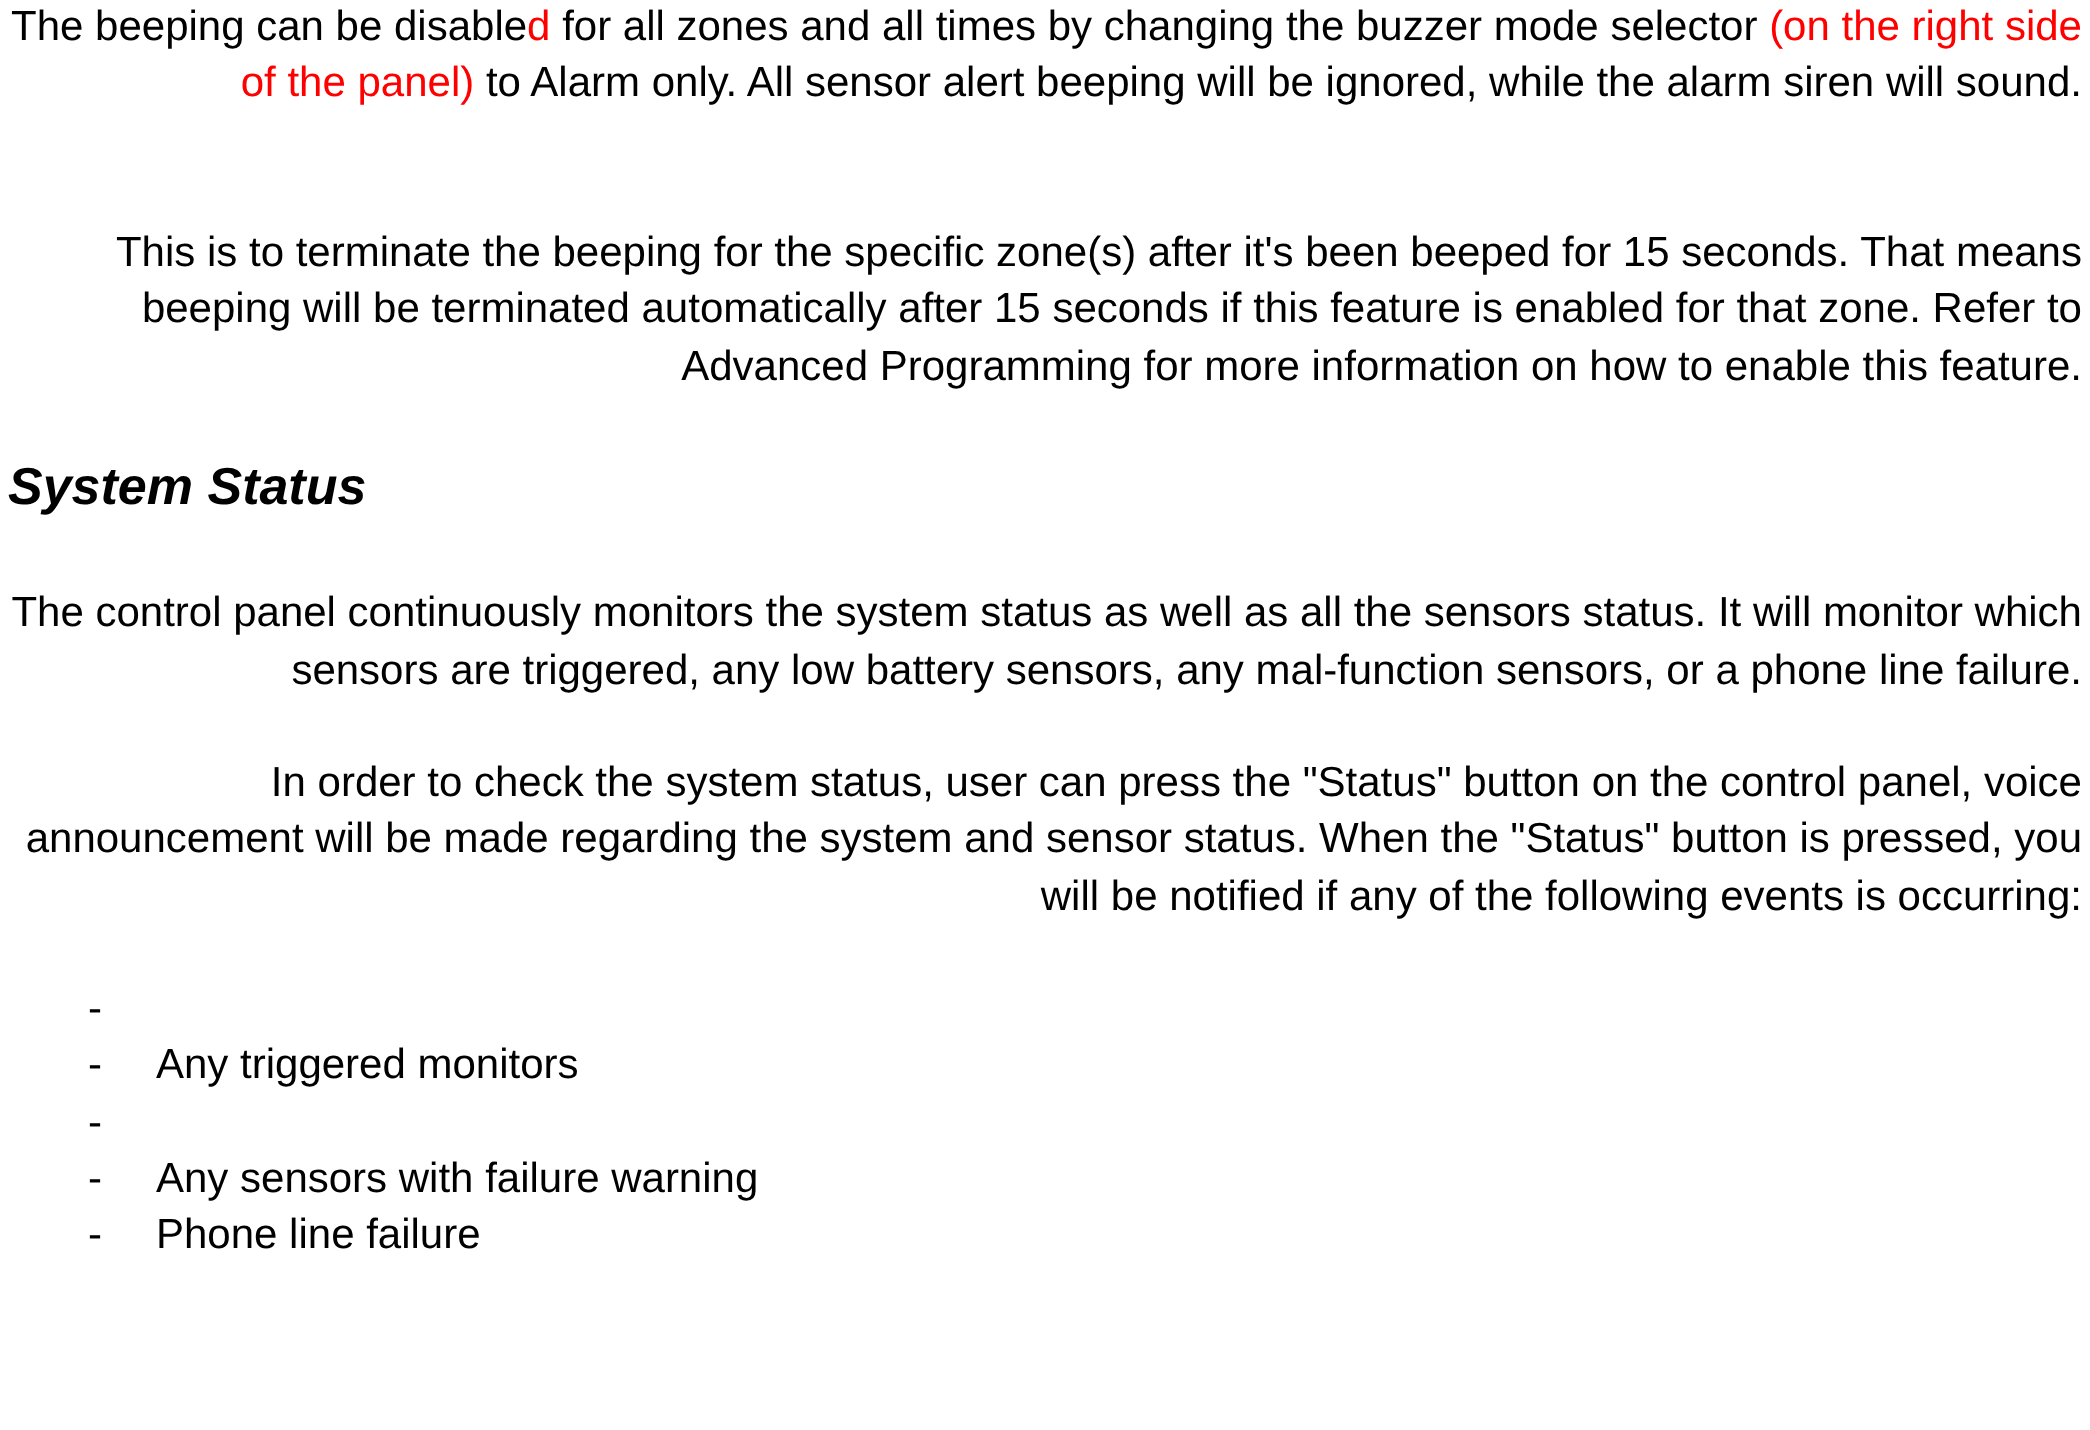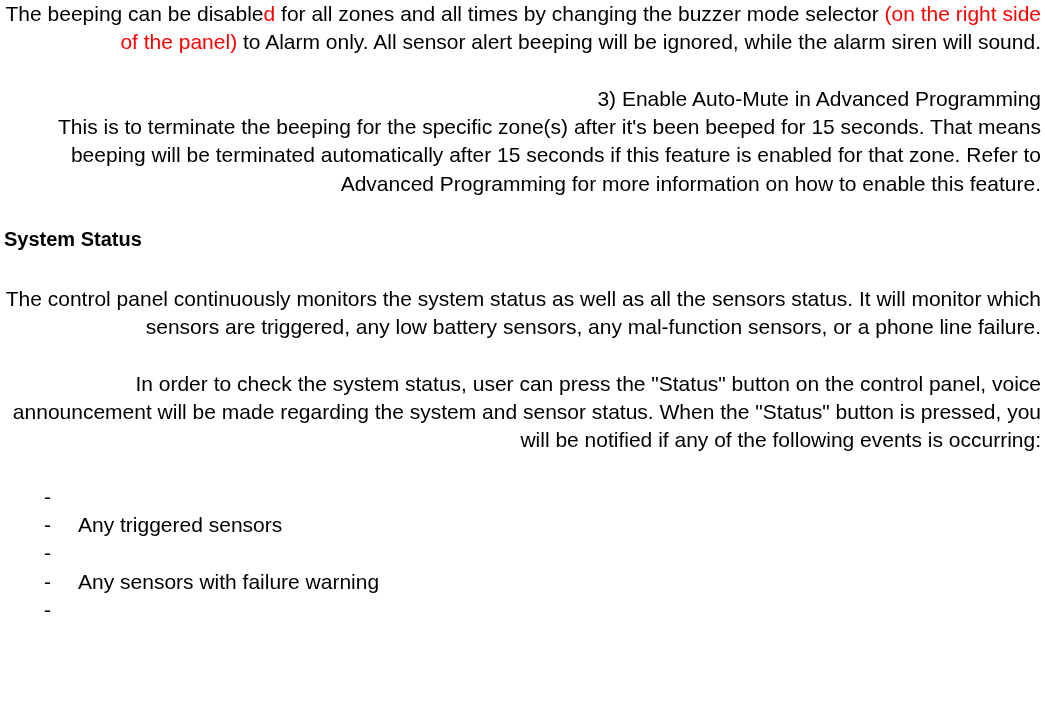--- a/index.html
+++ b/index.html
@@ -11,21 +11,22 @@
       color: #000;
       width: 1045px;
       box-sizing: border-box;
     }
     .para {
       margin: 0 0 28px 0;
       text-align: right;
     }
     .heading {
       font-weight: bold;
-      font-size: 20px;
+      font-style: italic;
+      font-size: 26px;
       margin: 0 0 32px 0;
     }
     .red {
       color: #ff0000;
     }
     .list {
       margin: 0 0 0 40px;
     }
     .list-item {
       display: flex;
@@ -36,41 +37,42 @@
     }
   </style>
 </head>
 <body>
 
 <p class="para">
   <span>The beeping can be disable</span><span class="red">d</span><span> for all zones and all times by changing the buzzer mode selector </span><span class="red">(on the right side of the panel)</span><span> to Alarm only.  All sensor alert beeping will be ignored, while the alarm siren will sound.</span>
 </p>
 
 <p class="para">
-  <span>3)  Enable Auto-Mute in Advanced Programming</span><br>
+  <br>
   <span>This is to terminate the beeping for the specific zone(s) after it's been beeped for 15 seconds.  That means beeping will be terminated automatically after 15 seconds if this feature is enabled for that zone.  Refer to Advanced Programming for more information on how to enable this feature.</span>
 </p>
 
 <h2 class="heading">System Status</h2>
 
 <p class="para">The control panel continuously monitors the system status as well as all the sensors status.  It will monitor which sensors are triggered, any low battery sensors, any mal-function sensors, or a phone line failure.</p>
 
 <p class="para">In order to check the system status, user can press the "Status" button on the control panel, voice announcement will be made regarding the system and sensor status.  When the "Status" button is pressed, you will be notified if any of the following events is occurring:</p>
 
 <div class="list">
   <div class="list-item">
     <span class="dash">-</span>
   </div>
   <div class="list-item">
     <span class="dash">-</span>
-    <span>Any triggered sensors</span>
+    <span>Any triggered monitors</span>
   </div>
   <div class="list-item">
     <span class="dash">-</span>
   </div>
   <div class="list-item">
     <span class="dash">-</span>
     <span>Any sensors with failure warning</span>
   </div>
   <div class="list-item">
     <span class="dash">-</span>
+    <span>Phone line failure</span>
   </div>
 </div>
 
 </body></html>

